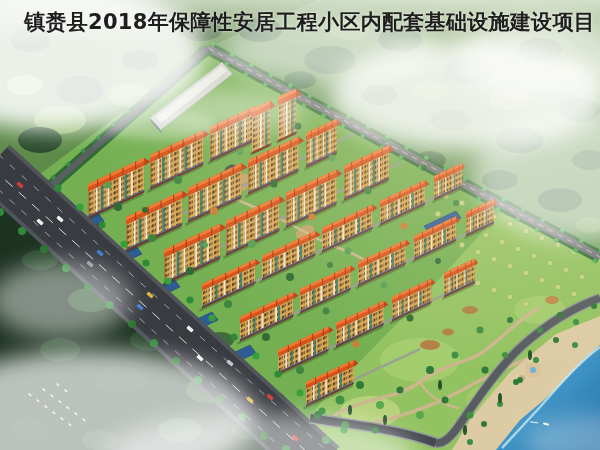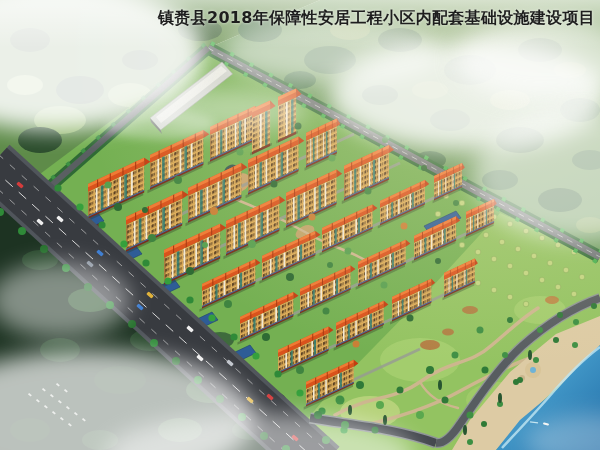--- a/index.html
+++ b/index.html
@@ -1,19 +1,19 @@
 <!DOCTYPE html>
 <html><head>
 <meta charset="utf-8">
 <style>
   html,body{margin:0;padding:0;background:#222;}
   .stage{position:relative;width:600px;height:450px;overflow:hidden;
          font-family:"DejaVu Sans","Liberation Sans",sans-serif;}
   .stage svg{position:absolute;left:0;top:0;display:block;}
-  .title{position:absolute;top:8px;right:5px;font-size:16px;font-weight:bold;
+  .title{position:absolute;top:8px;right:5px;font-size:21px;font-weight:bold;
          color:#1e1e1e;letter-spacing:.3px;white-space:nowrap;
          text-shadow:0 0 3px rgba(255,255,255,.65);}
 </style>
 </head>
 <body>
 
 <div class="stage">
 <svg width="600" height="450" viewBox="0 0 600 450">
   <defs>
     <linearGradient id="bgHaze" x1="0" y1="0" x2="0" y2="1">

